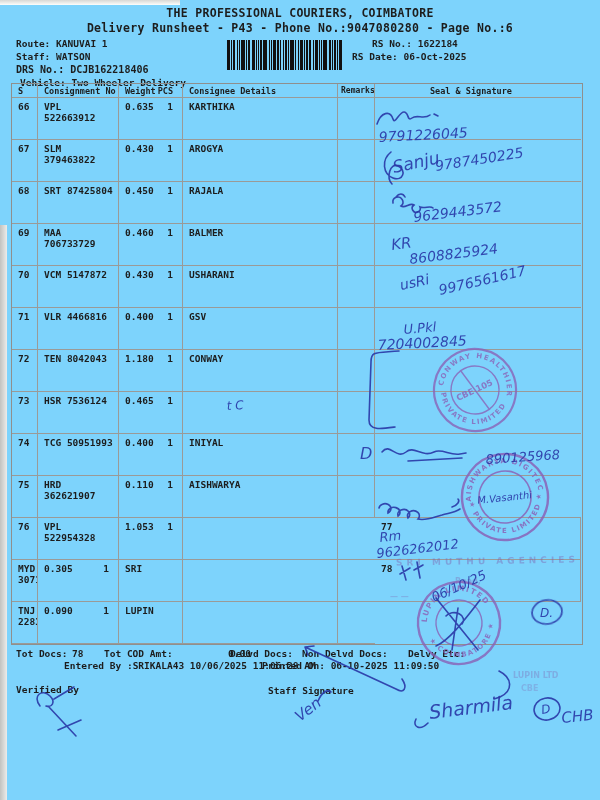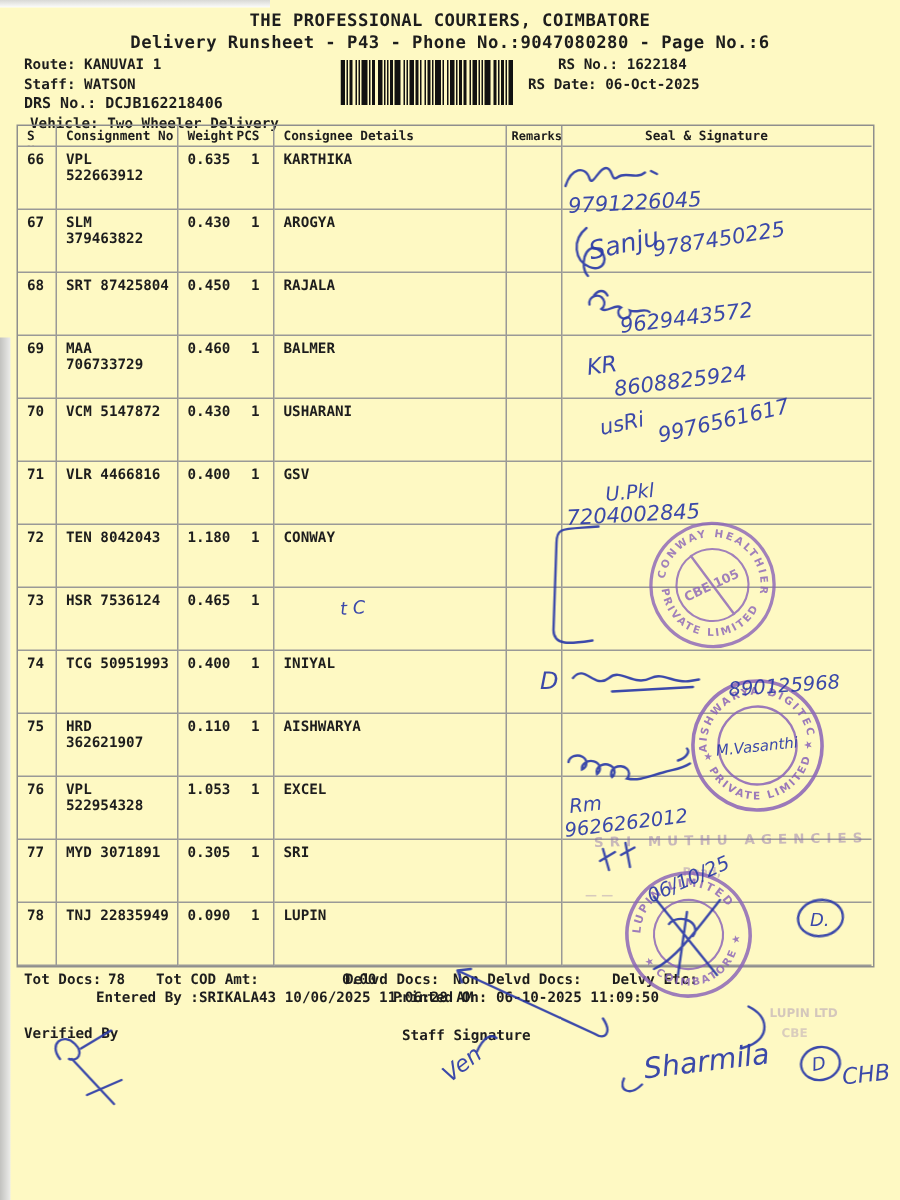--- a/index.html
+++ b/index.html
@@ -1,16 +1,16 @@
 <!DOCTYPE html>
 <html><head>
 <meta charset="utf-8">
 <style>
   html,body{margin:0;padding:0;}
-  .page{position:relative;width:600px;height:800px;background:#fef9c3;overflow:hidden;
+  .page{position:relative;width:600px;height:800px;background:#7dd3fc;overflow:hidden;
         font-family:"DejaVu Sans Mono","Liberation Mono",monospace;color:#1d1d1d;}
   .scan-edge-left{position:absolute;left:0;top:225px;width:7px;height:575px;
         background:linear-gradient(90deg,#c2c2bf,#ececea);}
   .scan-edge-top{position:absolute;left:0;top:0;width:180px;height:5px;
         background:linear-gradient(180deg,#d8d8d5,#fdfdfb);}
   .t{position:absolute;white-space:pre;font-weight:bold;}
   .ttl{font-size:11.5px;letter-spacing:.3px;}
   .meta{font-size:9.5px;}
   .center{left:0;width:600px;text-align:center;}
   
@@ -188,21 +188,20 @@
       </div>
       <div class="cell rcell">AISHWARYA</div>
       <div class="cell rcell"></div>
       <div class="cell rcell last"></div>
       <div class="cell rcell">76</div>
       <div class="cell rcell">VPL 522954328</div>
       <div class="cell rcell wp">
         <span>1.053</span>
         <span>1</span>
       </div>
-      <div class="cell rcell">EXCEL</div>
       <div class="cell rcell"></div>
       <div class="cell rcell last"></div>
       <div class="cell rcell">77</div>
       <div class="cell rcell">MYD 3071891</div>
       <div class="cell rcell wp">
         <span>0.305</span>
         <span>1</span>
       </div>
       <div class="cell rcell">SRI</div>
       <div class="cell rcell"></div>

